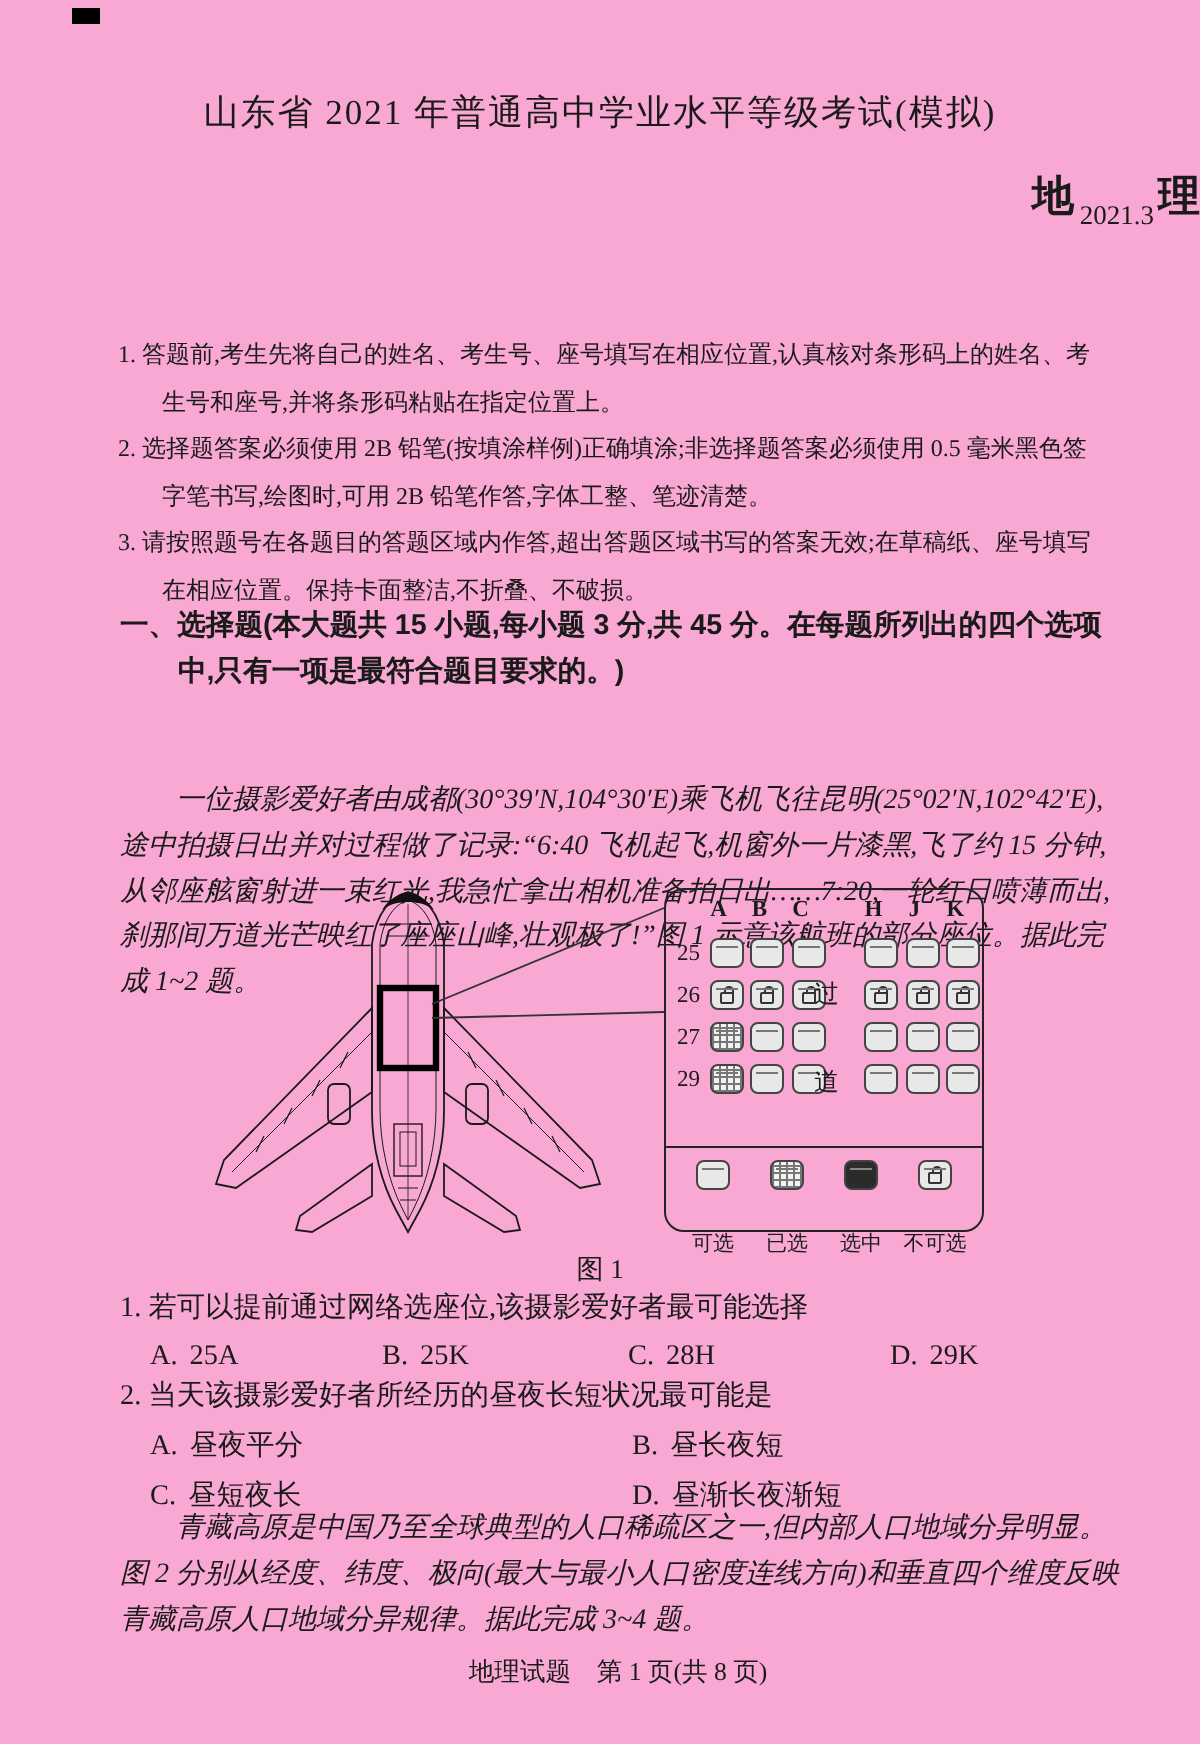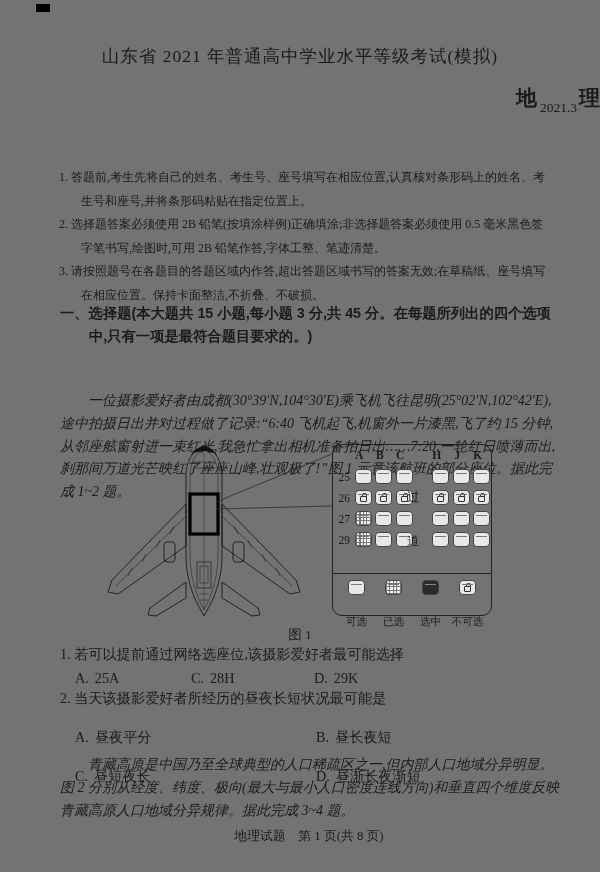--- a/index.html
+++ b/index.html
@@ -1,19 +1,19 @@
 <!DOCTYPE html>
 <html><head>
 <meta charset="utf-8">
 <style>
   * { margin:0; padding:0; box-sizing:border-box; }
   html,body { background:#888; }
   .page {
     position:relative; width:600px; height:872px; margin:0 auto;
-    background:#737373; color:#1a1a1a; overflow:hidden;
+    background:#f9a8d4; color:#1a1a1a; overflow:hidden;
     font-family:"Liberation Serif","DejaVu Serif",serif;
   }
   .print-mark { position:absolute; left:36px; top:4px; width:14px; height:8px; background:#000; }
   .exam-title { position:absolute; top:44px; left:0; width:100%; text-align:center;
     font-size:17.5px; letter-spacing:1px; }
   .subject-title { position:absolute; top:84px; left:0; width:100%; text-align:right;
     font-size:21px; font-weight:bold; }
   .exam-date { position:absolute; top:100px; right:23px; font-size:13.5px; }
 
   .instructions { position:absolute; top:152px; left:44px; width:503px;
@@ -72,21 +72,21 @@
   
   .question { position:absolute; left:60px; width:503px; font-size:14.2px; line-height:22px; }
   #question-1 { top:643px; }
   #question-2 { top:687px; }
   .q-stem { padding-left:20px; text-indent:-20px; }
   .options-row { display:flex; padding-left:15px; margin-top:2px; }
   #q1-options .option:nth-child(1) { width:116px; }
   #q1-options .option:nth-child(2) { width:123px; }
   #q1-options .option:nth-child(3) { width:131px; }
   .options-grid { padding-left:15px; margin-top:2px; }
-  .options-grid .options-row { padding-left:0; margin-top:17px; }
+  .options-grid .options-row { padding-left:0; margin-top:3px; }
   .options-grid .option:nth-child(1) { width:241px; }
   .option-label { margin-right:6px; }
 
   .footer { position:absolute; top:828px; left:0; width:100%; text-align:center;
     font-size:12.8px;padding-left:18px; }
 </style>
 </head>
 <body>
 
 <div class="page">
@@ -232,20 +232,21 @@
         </div>
     </div>
   </div>
 
   <div class="figure-caption">图 1</div>
 
   <div class="question" id="question-1">
     <div class="q-stem"><span>1.</span>&nbsp;<span>若可以提前通过网络选座位,该摄影爱好者最可能选择</span></div>
     <div class="options-row" id="q1-options">
       <span class="option"><span class="option-label">A.</span><span>25A</span></span>
+      <span class="option"><span class="option-label">B.</span><span>25K</span></span>
       <span class="option"><span class="option-label">C.</span><span>28H</span></span>
       <span class="option"><span class="option-label">D.</span><span>29K</span></span>
     </div>
   </div>
 
   <div class="question" id="question-2">
     <div class="q-stem"><span>2.</span>&nbsp;<span>当天该摄影爱好者所经历的昼夜长短状况最可能是</span></div>
     <div class="options-grid">
       <div class="options-row">
         <span class="option"><span class="option-label">A.</span><span>昼夜平分</span></span>

